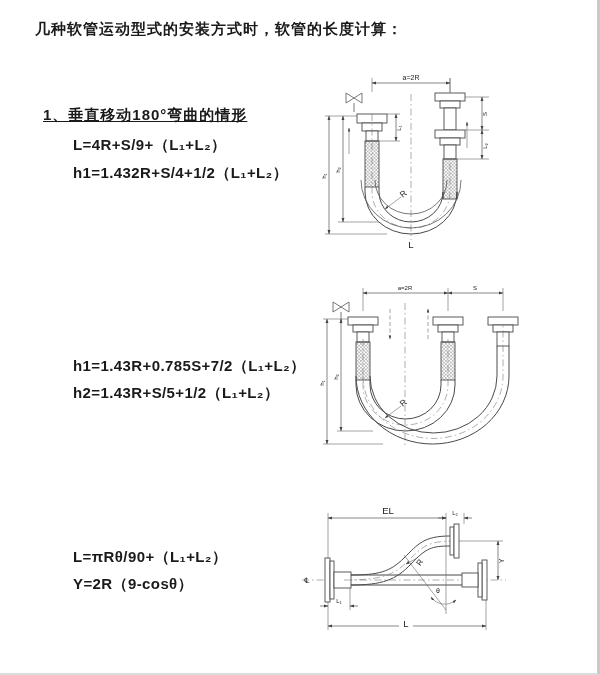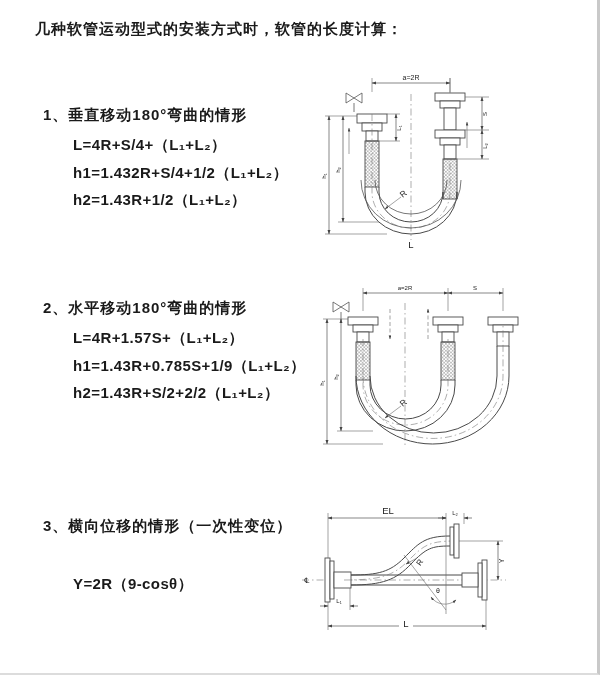--- a/index.html
+++ b/index.html
@@ -13,21 +13,21 @@
     border-right:3px solid #c9c9c9;
     border-bottom:2px solid #dcdcdc;
     box-sizing:border-box;
   }
   .doc-title{
     position:absolute;left:35px;top:20px;
     font-size:15px;font-weight:700;letter-spacing:1px;text-align:right;
   }
   .sec-heading{
     position:absolute;
-    font-size:15px;font-weight:700;letter-spacing:1px;
+    font-size:15px;font-weight:700;letter-spacing:1px;text-decoration:underline;
   }
   .formula{
     position:absolute;left:73px;
     font-size:15px;font-weight:600;letter-spacing:.4px;
   }
   svg{position:absolute;}
   svg text{fill:#222;font-family:"Liberation Sans","DejaVu Sans",sans-serif;font-size:7px;}
   svg text.big{font-size:9.5px;}
   svg text.sm{font-size:6px;}
   .ln{stroke:#555;stroke-width:.8;fill:none;}
@@ -39,23 +39,22 @@
   .braid{stroke:#4a4a4a;stroke-width:.9;}
 </style>
 </head>
 <body>
 
 <div id="page">
 
   <div class="doc-title">几种软管运动型式的安装方式时，软管的长度计算：</div>
 
   <div class="sec-heading" style="left:43px;top:106px">1、垂直移动180°弯曲的情形</div>
-  <div class="formula" style="top:136px">L=4R+S/4+（L₁+L₂）</div>
+  <div class="formula" style="top:136px">L=4R+S/9+（L₁+L₂）</div>
   <div class="formula" style="top:164px">h1=1.432R+S/4+1/2（L₁+L₂）</div>
-  <div class="formula" style="top:191px">h2=1.43R+1/2（L₁+L₂）</div>
 
   <svg style="left:315px;top:68px" width="275" height="184" viewBox="0 0 275 184" role="img">
     <defs>
       <marker id="ar1" orient="auto-start-reverse" markerWidth="9" markerHeight="6" refX="6" refY="2.2">
         <path d="M0,0 L6.5,2.2 L0,4.4 Z" fill="#444"></path>
       </marker>
       <pattern id="hx1" patternUnits="userSpaceOnUse" width="3.4" height="3.4">
         <path d="M0,0 L3.4,3.4 M3.4,0 L0,3.4" stroke="#8a8a8a" stroke-width="0.5"></path>
       </pattern>
     </defs>
@@ -134,24 +133,22 @@
     </g>
 
     <g>
       <line class="thin" x1="86" y1="129" x2="70" y2="141" marker-end="url(#ar1)"></line>
       <text x="90" y="128" text-anchor="middle" transform="rotate(-40 90 128)" style="font-size:8.5px">R</text>
     </g>
 
     <text class="big" x="96" y="180" text-anchor="middle">L</text>
   </svg>
 
-  <div class="sec-heading" style="left:43px;top:299px">2、水平移动180°弯曲的情形</div>
-  <div class="formula" style="top:329px">L=4R+1.57S+（L₁+L₂）</div>
-  <div class="formula" style="top:357px">h1=1.43R+0.785S+1/9（L₁+L₂）</div>
-  <div class="formula" style="top:384px">h2=1.43R+S/2+2/2（L₁+L₂）</div>
+  <div class="formula" style="top:357px">h1=1.43R+0.785S+7/2（L₁+L₂）</div>
+  <div class="formula" style="top:384px">h2=1.43R+S/5+1/2（L₁+L₂）</div>
 
   <svg style="left:315px;top:281px" width="275" height="172" viewBox="0 0 275 172" role="img">
     <defs>
       <marker id="ar2" orient="auto-start-reverse" markerWidth="9" markerHeight="6" refX="6" refY="2.2">
         <path d="M0,0 L6.5,2.2 L0,4.4 Z" fill="#444"></path>
       </marker>
       <pattern id="hx2" patternUnits="userSpaceOnUse" width="3.4" height="3.4">
         <path d="M0,0 L3.4,3.4 M3.4,0 L0,3.4" stroke="#8a8a8a" stroke-width="0.5"></path>
       </pattern>
     </defs>
@@ -219,21 +216,21 @@
       <line class="dim" x1="26" y1="38" x2="26" y2="150" marker-start="url(#ar2)" marker-end="url(#ar2)"></line>
       <text class="sm" x="23" y="96" text-anchor="middle" transform="rotate(-90 23 96)">h₂</text>
     </g>
 
     <g>
       <line class="thin" x1="86" y1="125" x2="70" y2="137" marker-end="url(#ar2)"></line>
       <text x="90" y="124" text-anchor="middle" transform="rotate(-40 90 124)" style="font-size:8.5px">R</text>
     </g>
   </svg>
 
-  <div class="sec-heading" style="left:43px;top:517px">3、横向位移的情形（一次性变位）</div>
+  <div class="formula" style="top:548px">L=πRθ/90+（L₁+L₂）</div>
   <div class="formula" style="top:575px">Y=2R（9-cosθ）</div>
 
   <svg style="left:298px;top:500px" width="230" height="140" viewBox="0 0 230 140" role="img">
     <defs>
       <marker id="ar3" orient="auto-start-reverse" markerWidth="9" markerHeight="6" refX="6" refY="2.2">
         <path d="M0,0 L6.5,2.2 L0,4.4 Z" fill="#444"></path>
       </marker>
     </defs>
 
     <line class="dash" x1="4" y1="80" x2="208" y2="80"></line>

